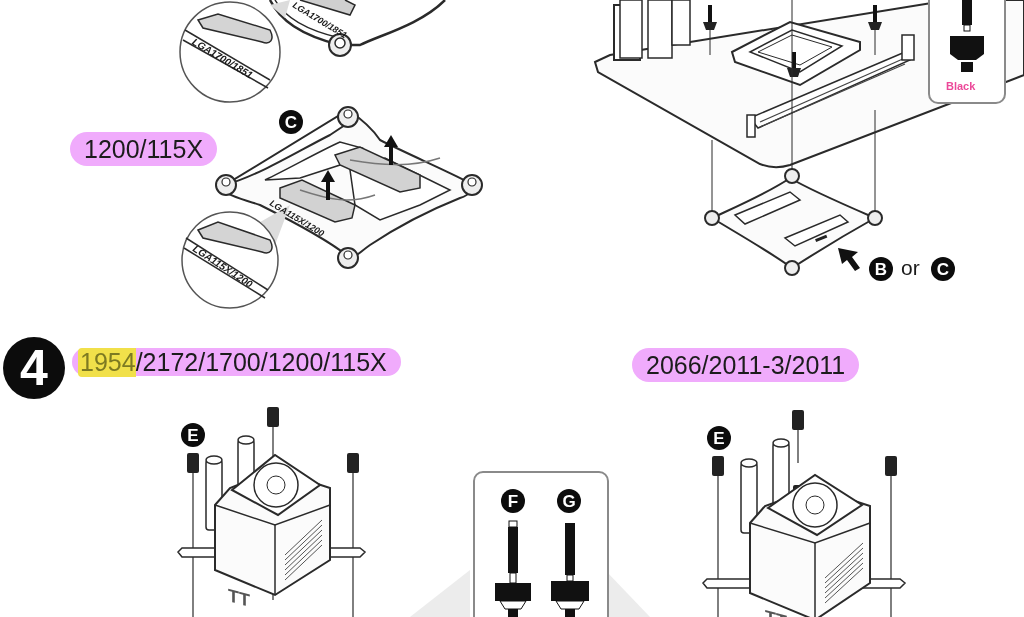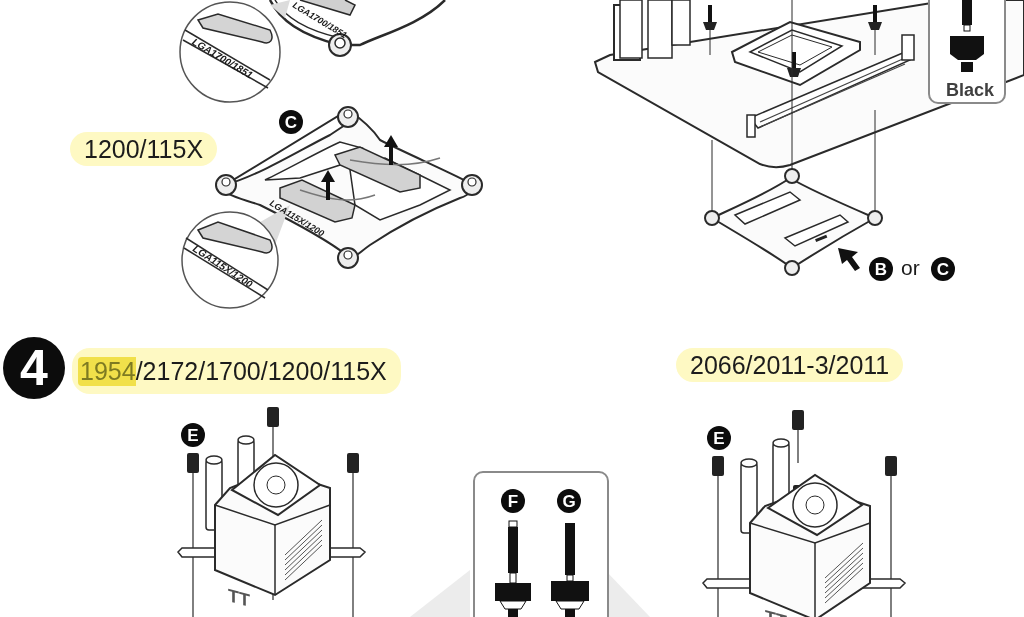--- a/index.html
+++ b/index.html
@@ -2,44 +2,44 @@
 <html><head>
   <meta charset="utf-8">
   <style>
     html, body { margin: 0; padding: 0; background: #ffffff; }
     body {
       width: 1024px; height: 617px; position: relative; overflow: hidden;
       font-family: "Liberation Sans", sans-serif; color: #1a1a1a;
     }
     .abs { position: absolute; }
     .pill {
-      position: absolute; background: #fef9c3; border-radius: 18px;
+      position: absolute; background: #f0abfc; border-radius: 18px;
       font-family: "Liberation Sans", sans-serif; color: #1c1c1c;
       display: flex; align-items: center; white-space: nowrap;
     }
     .pill-small { height: 34px; font-size: 25px; padding: 0 14px; }
-    .pill-main { height: 46px; font-size: 25px; padding: 0 14px 0 6px; }
+    .pill-main { height: 28px; font-size: 25px; padding: 0 14px 0 6px; }
     .hl { background: #f1e04a; color: #7d7a22; padding: 0 0 0 2px; border-radius: 4px 0 0 4px; }
     .step-badge {
       position: absolute; width: 62px; height: 62px; border-radius: 50%;
       background: #0c0c0c; color: #fff; font-weight: bold; font-size: 50px;
       display: flex; align-items: center; justify-content: center;
       font-family: "Liberation Sans", sans-serif;
     }
     .letter-badge {
       position: absolute; width: 24px; height: 24px; border-radius: 50%;
       background: #0c0c0c; color: #fff; font-weight: bold; font-size: 17px;
       display: flex; align-items: center; justify-content: center;
       font-family: "Liberation Sans", sans-serif; line-height: 1;
     }
     .callout-box {
       position: absolute; border: 2px solid #8a8a8a; border-radius: 10px; background: #fff;
     }
     .or-text { position: absolute; font-size: 21px; color: #1a1a1a; text-align: center; }
-    .black-label { position: absolute; font-size: 18px; color: #404040; font-weight: bold; }
+    .black-label { position: absolute; font-size: 11px; color: #ec4899; font-weight: bold; }
     svg { position: absolute; overflow: visible; }
   </style>
 </head>
 <body>
 
 <div>
   <svg width="1024" height="617" style="left:0;top:0">
 
     <path d="M270,0 C280,20 300,35 340,45 L360,45 C380,35 420,25 445,0" fill="none" stroke="#2a2a2a" stroke-width="2.5"></path>
     <path d="M275,0 C285,18 305,30 340,38" fill="none" stroke="#2a2a2a" stroke-width="1.5"></path>
@@ -175,21 +175,21 @@
   </div>
 </div>
 
 <div class="step-badge" style="left:3px;top:337px;">
   <span>4</span>
 </div>
 <div class="pill pill-main" style="left:72px;top:348px;">
   <span class="hl">1954</span>
   <span>/2172/1700/1200/115X</span>
 </div>
-<div class="pill pill-small" style="left:676px;top:348px;justify-content:center;">
+<div class="pill pill-small" style="left:632px;top:348px;justify-content:center;">
   <span>2066/2011-3/2011</span>
 </div>
 
 <div class="letter-badge" style="left:181px;top:423px;">
   <span>E</span>
 </div>
 <svg width="1024" height="617" style="left:0;top:0">
   <g id="pumpL">
 
     <g fill="#222">

